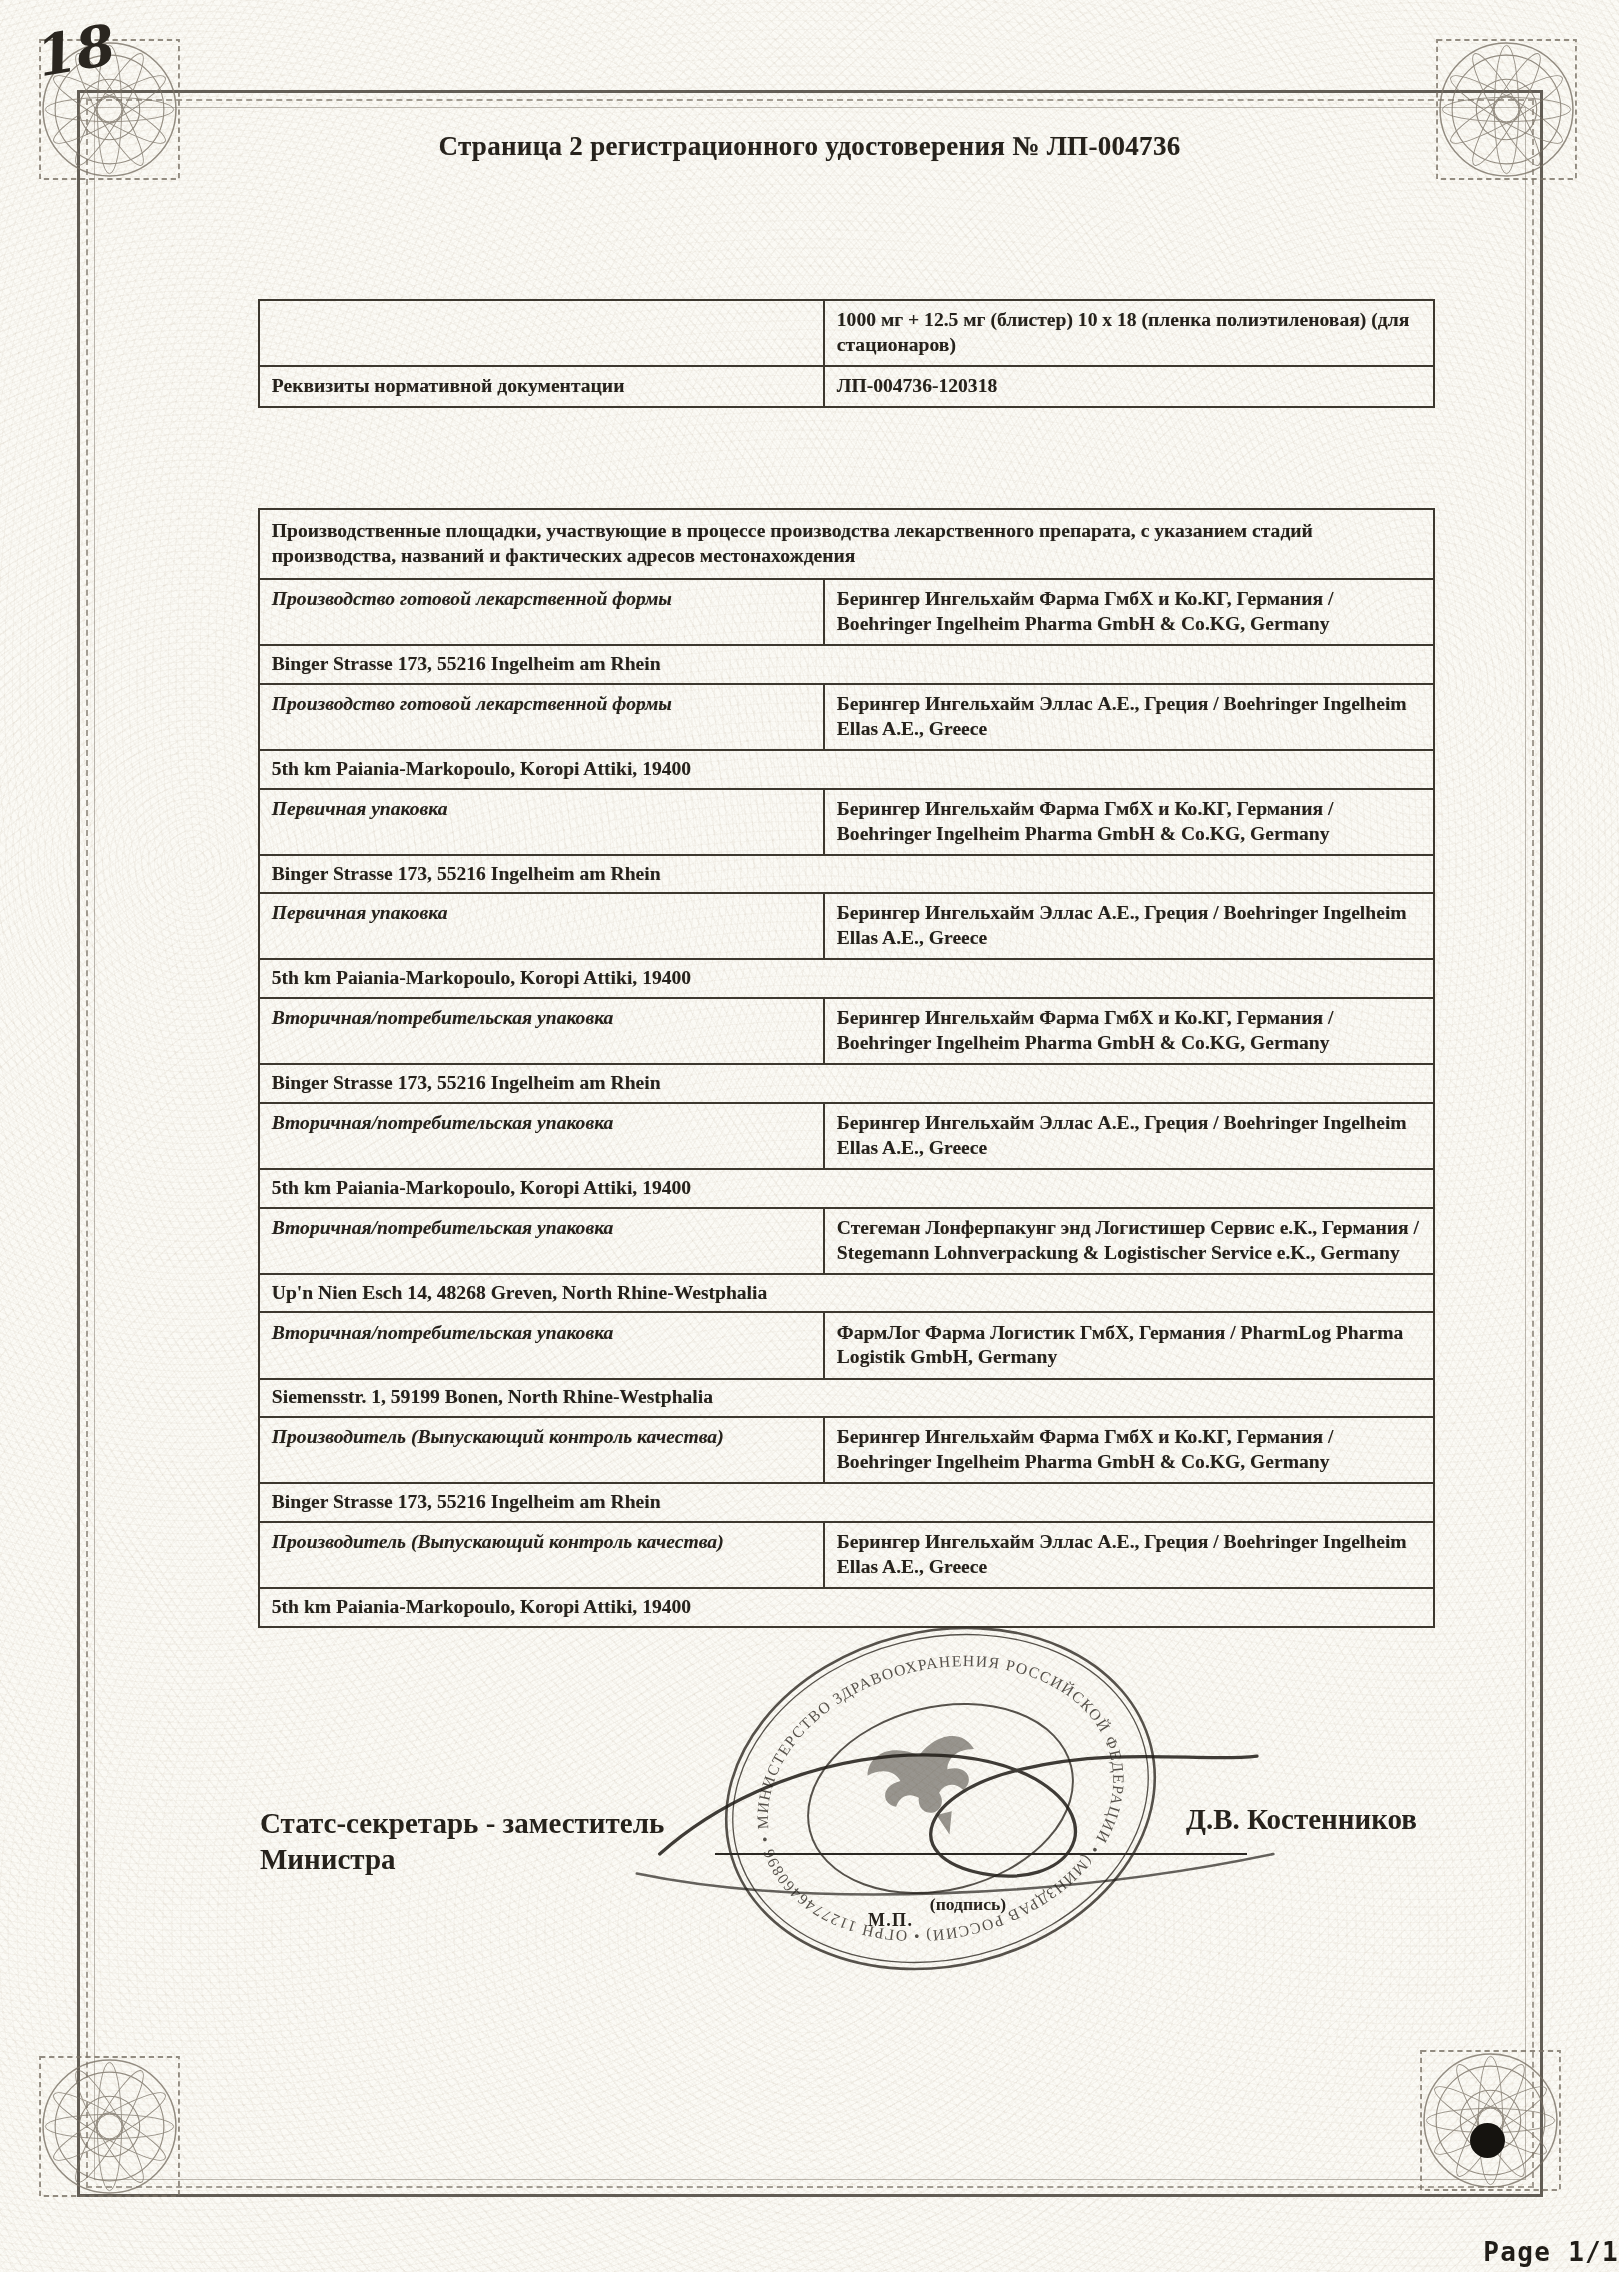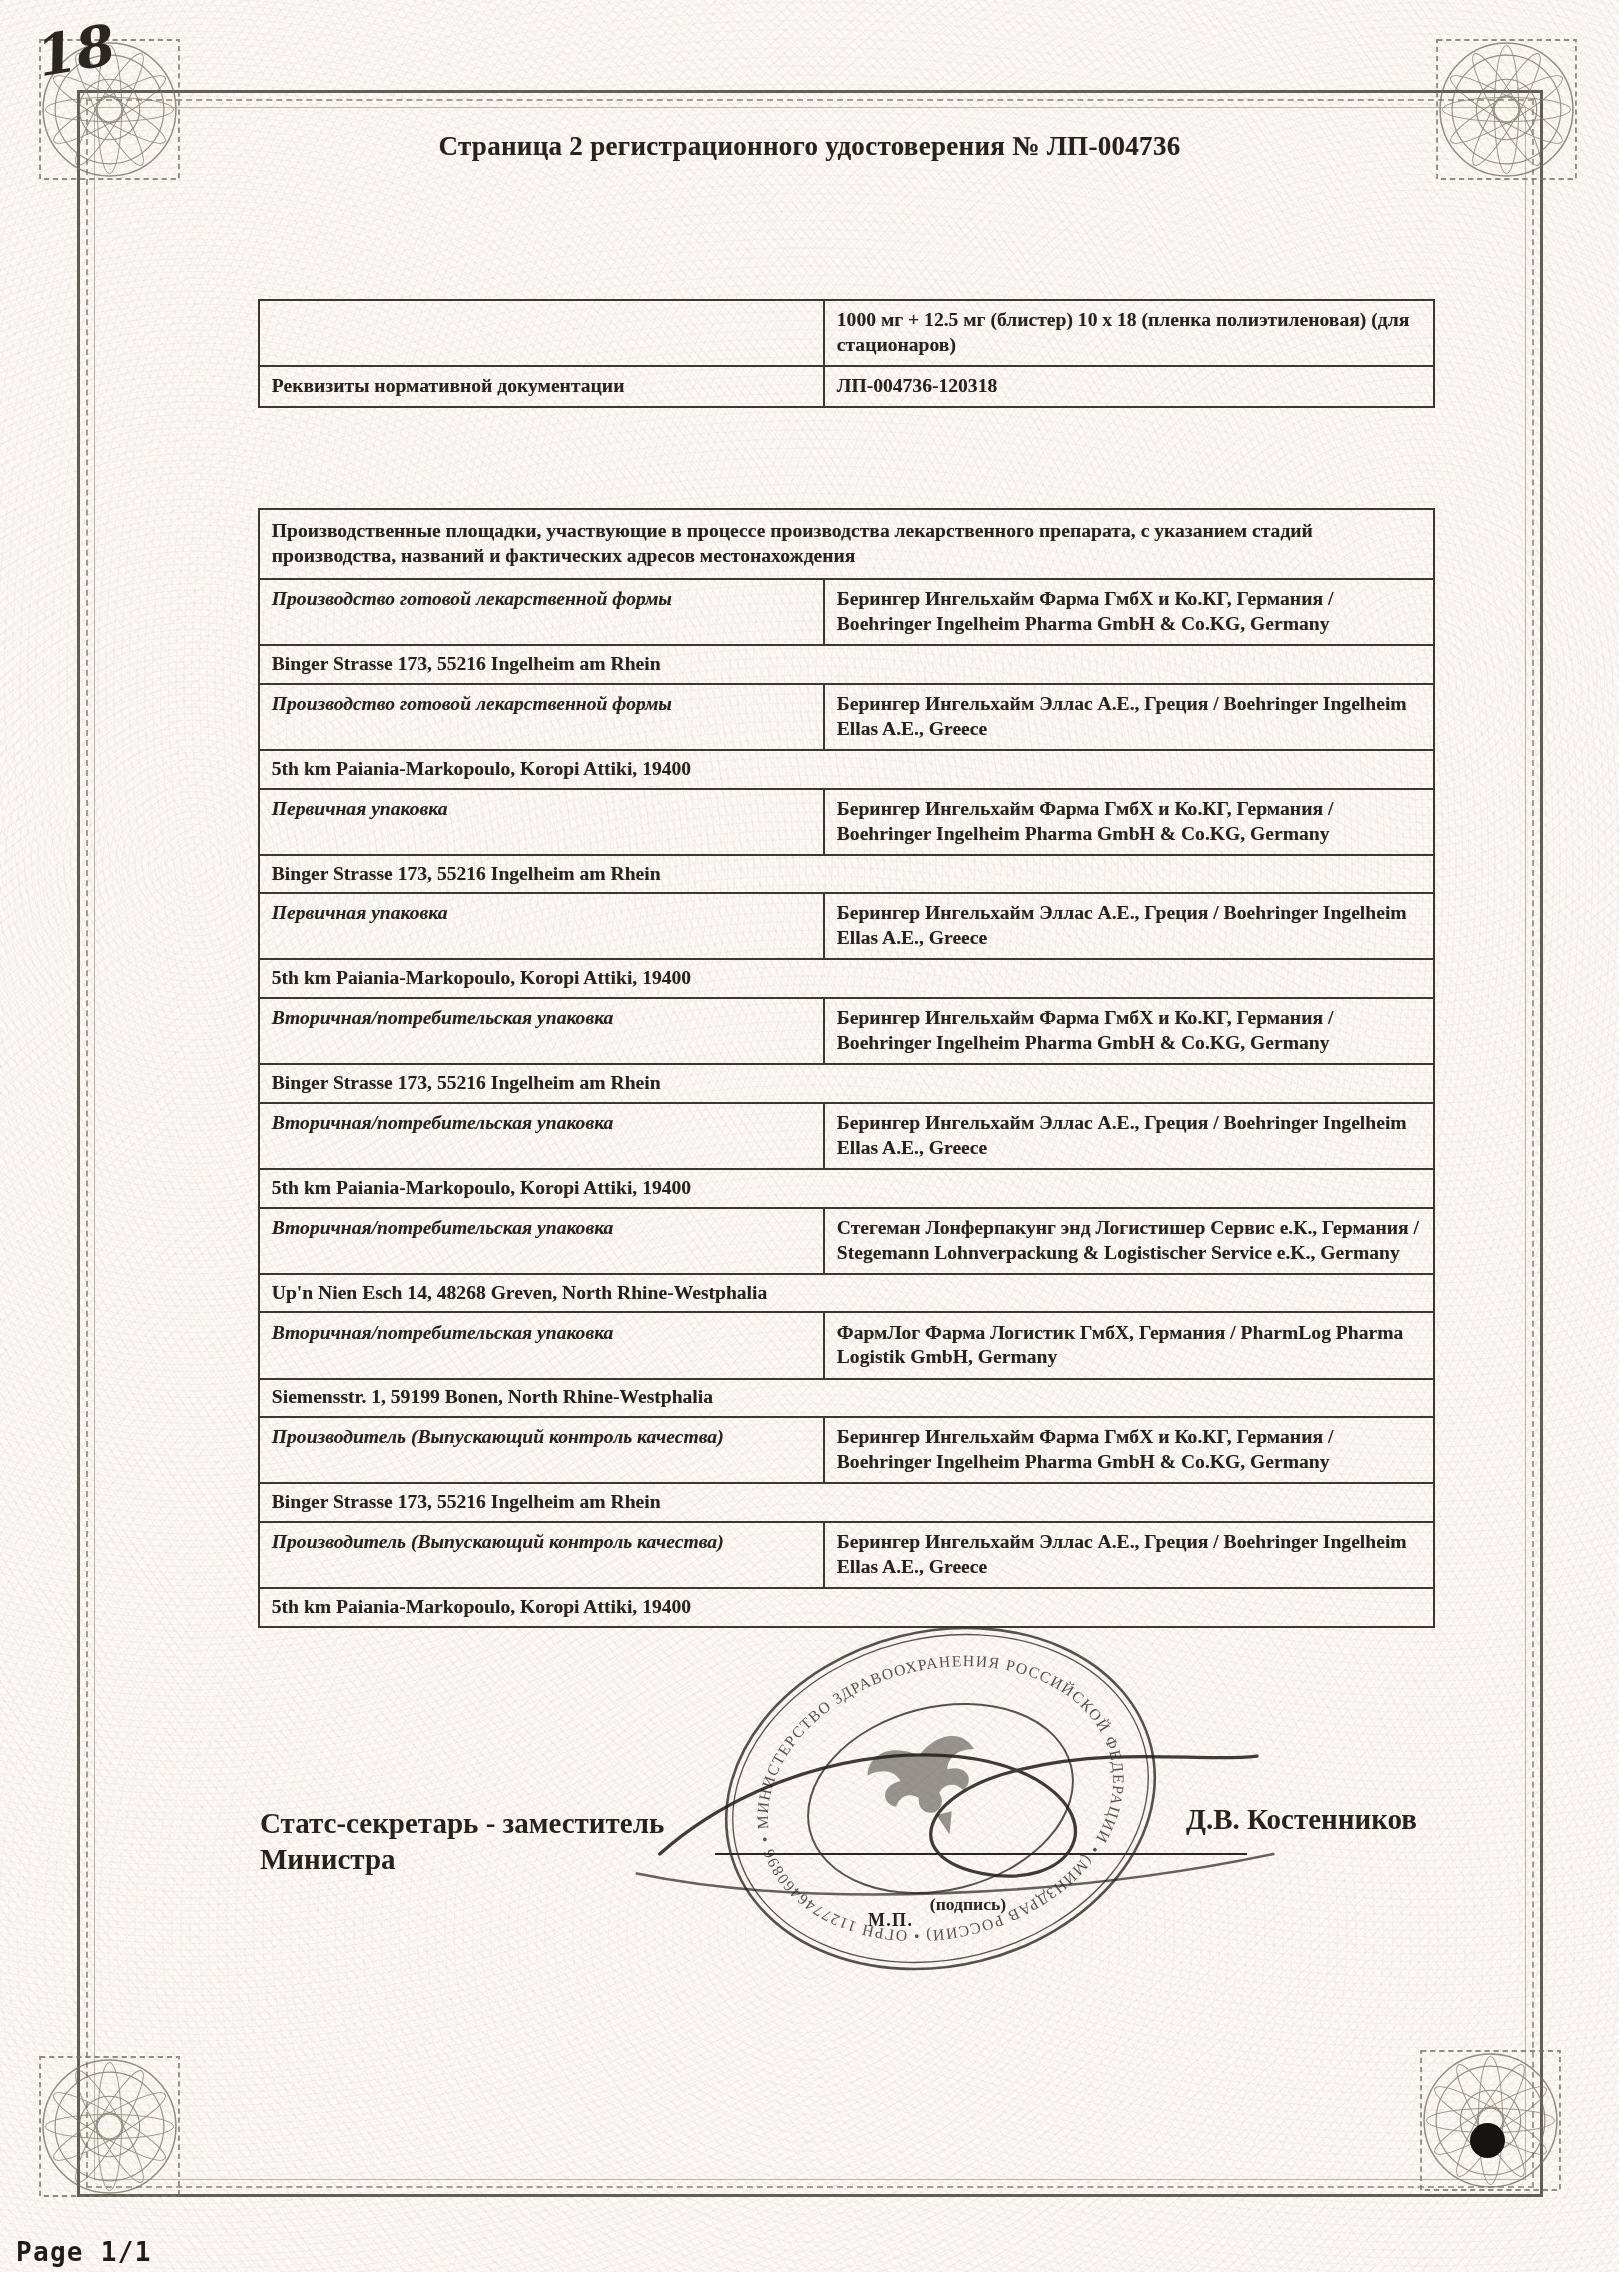--- a/index.html
+++ b/index.html
@@ -87,21 +87,21 @@
     position:absolute; left:868px; top:1910px;
     font-size:18px; font-weight:700; letter-spacing:1.3px;
   }
   .stamp { position:absolute; left:691px; top:1598px; opacity:.82; }
   .scribble { position:absolute; left:614px; top:1658px; opacity:.85; }
   .black-dot {
     position:absolute; left:1470px; top:2123px; width:35px; height:35px;
     border-radius:50%; background:#15130f;
   }
   .page-footer {
-    position:absolute; left:16px; right:0; top:2237px; text-align:left;
+    position:absolute; left:0; right:0; top:2237px; text-align:right;
     font-family:"DejaVu Sans Mono",monospace; font-size:26px; font-weight:700;
     letter-spacing:1.3px; color:#201d18;
   }
 </style>
 </head>
 <body>
 
 <div class="page">
 
   <svg width="0" height="0" style="position:absolute">

